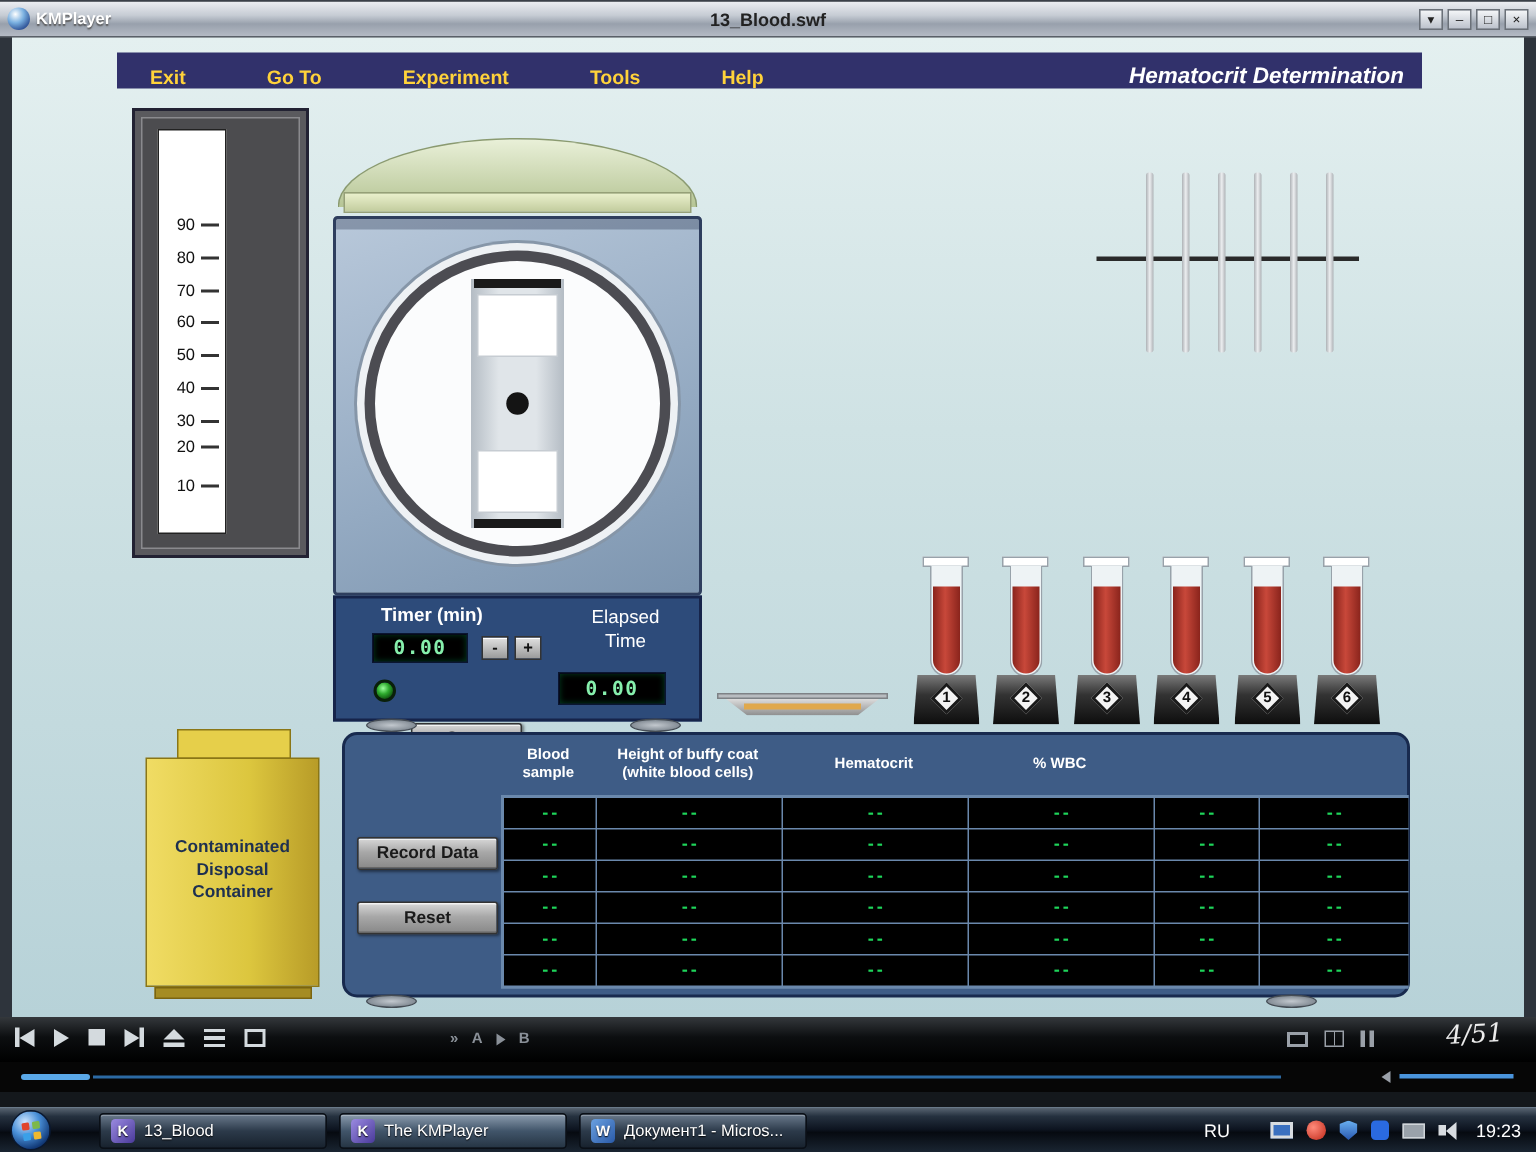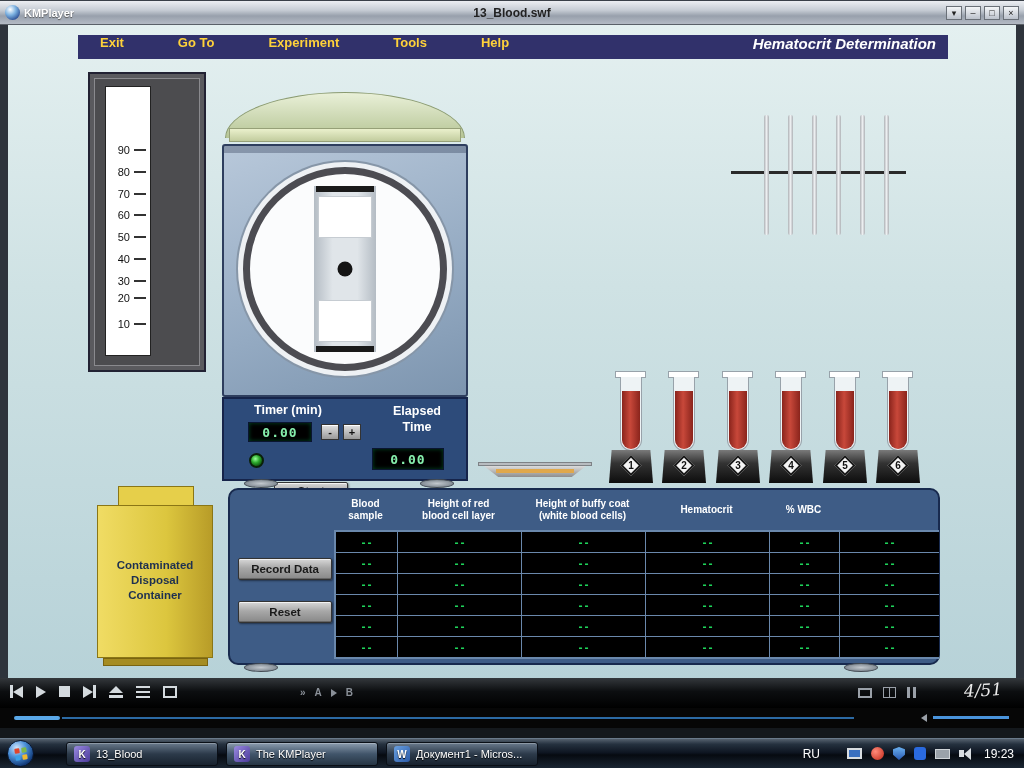--- a/index.html
+++ b/index.html
@@ -20,21 +20,21 @@
             font-size:12px;font-weight:bold;pointer-events:none;}
   .tb-buttons{position:absolute;right:5px;top:5px;display:flex;gap:3px;}
   .tb-btn{width:16px;height:14px;font-size:9px;line-height:12px;text-align:center;color:#222;
           background:linear-gradient(#f4f6f8,#bcc2cc);border:1px solid #6a7078;}
 
   
   .video-area{position:absolute;left:8px;top:25px;width:1008px;height:653px;overflow:hidden;
               background:linear-gradient(180deg,#e4f0f0 0%,#cfe2e4 40%,#b7d2d8 100%);}
 
   .menubar{position:absolute;left:70px;top:10px;width:870px;height:24px;background:#31316b;
-           display:flex;align-items:flex-start;}
+           display:flex;align-items:flex-end;}
   .menu-items{display:flex;gap:54px;padding-left:22px;}
   .menu-item{color:#ffd23a;font-weight:bold;font-size:13px;cursor:default;}
   .menu-title{position:absolute;right:12px;color:#fff;font-style:italic;font-weight:bold;font-size:15px;}
 
   
   .scale-panel{position:absolute;left:80px;top:47px;width:118px;height:300px;background:#4c4c4f;
                border:2px solid #223;box-shadow:inset 0 0 0 4px #5a5a5e, inset 0 0 0 5px #8a8a8e;}
   .scale-strip{position:absolute;left:15px;top:12px;width:46px;height:270px;background:#fff;border:1px solid #222;}
   .scale-row{position:absolute;left:0;width:100%;height:14px;display:flex;align-items:center;}
   .scale-num{width:24px;text-align:right;font-size:11px;color:#111;}
@@ -67,21 +67,21 @@
   .timer-label{position:absolute;left:30px;top:4px;color:#fff;font-weight:bold;font-size:12.5px;}
   .digi{position:absolute;background:#000;border:1px solid #0a1530;color:#86efac;
         font:bold 13px "DejaVu Sans Mono",monospace;letter-spacing:1px;
         display:flex;align-items:center;justify-content:center;box-shadow:inset 0 0 4px #042;}
   .timer-display{left:24px;top:23px;width:64px;height:20px;}
   .elapsed-display{left:148px;top:49px;width:72px;height:22px;}
   .step-btn{position:absolute;width:18px;height:16px;font-size:11px;font-weight:bold;color:#111;text-align:center;line-height:14px;
         background:linear-gradient(#e2e2e2,#9a9a9a);border:1px solid #333;box-shadow:inset 0 1px 0 #fff;}
   .btn-minus{left:97px;top:25px;} .btn-plus{left:119px;top:25px;}
   .elapsed-label{position:absolute;left:150px;top:5px;width:86px;text-align:center;color:#fff;
-        font-weight:bold;font-size:12.5px;line-height:1.25;white-space:pre-line;}
+        font-weight:normal;font-size:12.5px;line-height:1.25;white-space:pre-line;}
   .led{position:absolute;left:25px;top:54px;width:15px;height:15px;border-radius:50%;border:2px solid #0a200a;
         background:radial-gradient(circle at 40% 35%,#9aff9a,#2daa2d 40%,#0c4a0c 80%);}
   .gray-btn{background:linear-gradient(180deg,#d8d8d8,#a8a8a8 45%,#888);border:1px solid #333;border-radius:2px;
         box-shadow:inset 0 1px 0 #f2f2f2, inset 0 -1px 0 #666, 1px 1px 2px rgba(0,0,0,.45);
         color:#1a1a1a;font-weight:bold;display:flex;align-items:center;justify-content:center;cursor:default;}
   .start-btn{position:absolute;left:50px;top:52px;width:74px;height:20px;font-size:12px;margin-top:31px;}
 
   .foot{position:absolute;width:34px;height:9px;border-radius:50%;
         background:radial-gradient(#c2c8ce,#6a747e);border:1px solid #454c54;}
 
@@ -378,22 +378,20 @@
         <div class="disposal-label">Contaminated
 Disposal
 Container</div>
       </div>
       <div class="disposal-base"></div>
 
       <div class="table-panel">
         <div class="table-header-row">
             <div class="th">Blood
 sample</div>
-            <div class="th">Height of red
-blood cell layer</div>
             <div class="th">Height of buffy coat
 (white blood cells)</div>
             <div class="th">Hematocrit</div>
             <div class="th">% WBC</div>
           </div>
         <div class="gray-btn record-btn">Record Data</div>
         <div class="gray-btn reset-btn">Reset</div>
         <div class="table-grid">
             <div class="td">--</div>
             <div class="td">--</div>

